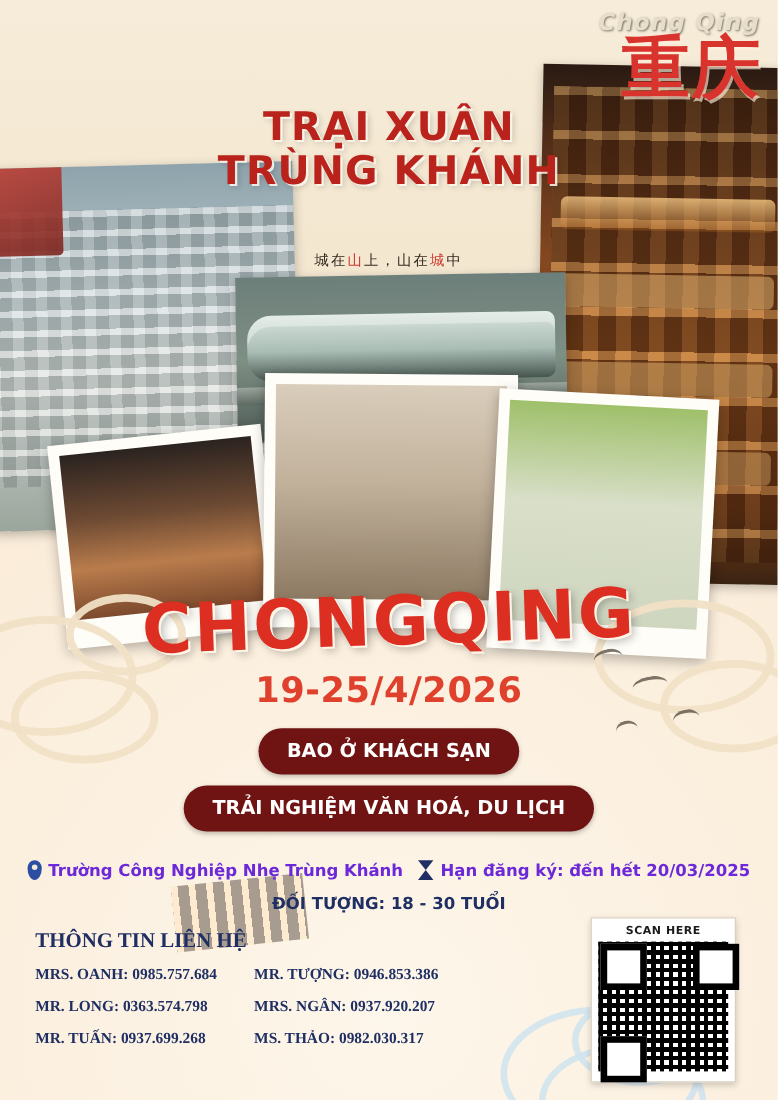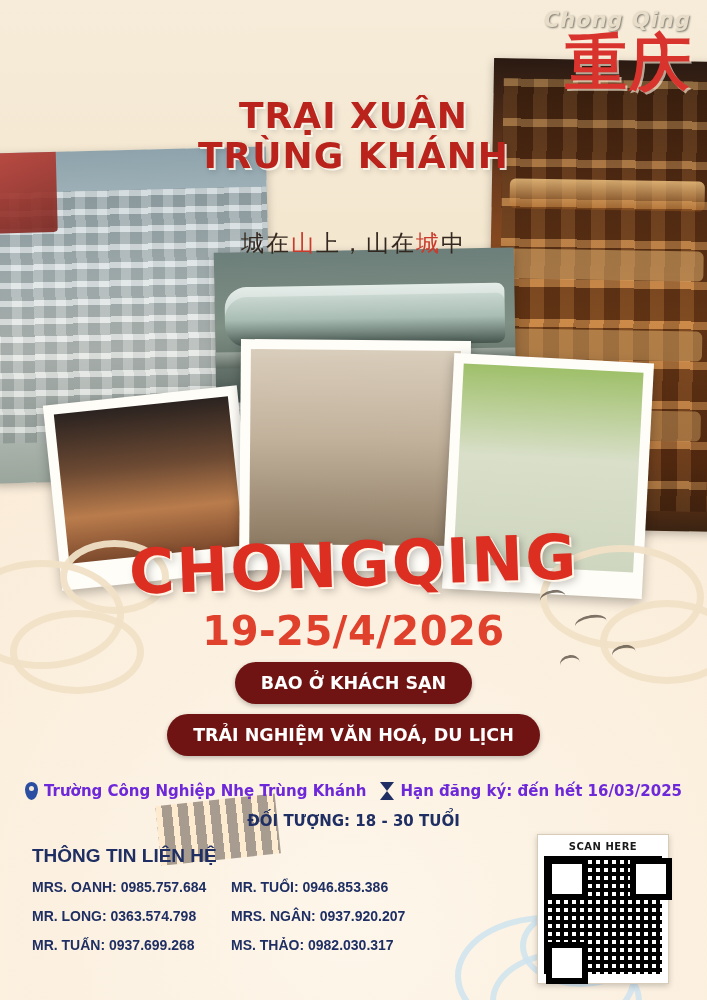--- a/index.html
+++ b/index.html
@@ -228,21 +228,21 @@
     line-height: 1.12;
     color: #b9231b;
     letter-spacing: 1px;
     text-shadow: 2px 2px 0 rgba(255,250,240,.85), 3px 3px 6px rgba(0,0,0,.18);
   }
   .subtitle-cn {
     position: absolute;
     left: 0; right: 0; top: 228px;
     text-align: center;
     font-family: "DejaVu Sans", sans-serif;
-    font-size: 23px;
+    font-size: 13px;
     color: #33281f;
     letter-spacing: 2px;
   }
   .subtitle-cn .hl { color: #c93a2c; }
 
   
   .chongqing {
     position: absolute;
     left: 0; right: 0; top: 528px;
     text-align: center;
@@ -253,21 +253,21 @@
     letter-spacing: 2px;
     text-shadow: 2px 2px 0 #fff6e8, 4px 4px 8px rgba(0,0,0,.25);
     transform: rotate(-2deg);
   }
   .dates {
     position: absolute;
     left: 0; right: 0; top: 608px;
     text-align: center;
     font-family: "DejaVu Sans", sans-serif;
     font-weight: bold;
-    font-size: 40px;
+    font-size: 32px;
     color: #e0412c;
     letter-spacing: .5px;
   }
 
   
   .bird {
     position: absolute;
     width: 26px; height: 14px;
     border-top: 3px solid #5e5347;
     border-radius: 50%;
@@ -339,21 +339,21 @@
     font-weight: bold;
     font-size: 15px;
     color: #1f2f63;
   }
 
   
   .contacts {
     position: absolute;
     left: 32px; top: 845px;
     color: #1f2f63;
-    font-family: Liberation Sans, sans-serif;
+    font-family: Liberation Serif, serif;
   }
   .contacts-title {
     font-weight: bold;
     font-size: 19px;
     margin-bottom: 12px;
   }
   .contact-grid {
     display: grid;
     grid-template-columns: 195px 200px;
     row-gap: 13px;
@@ -460,30 +460,30 @@
     </div>
   </div>
 
   <div class="info-row">
     <div class="info-item">
       <span class="pin-icon"></span>
       <span>Trường Công Nghiệp Nhẹ Trùng Khánh</span>
     </div>
     <div class="info-item">
       <span class="hourglass-icon"></span>
-      <span>Hạn đăng ký: đến hết 16/03/2025</span>
+      <span>Hạn đăng ký: đến hết 20/03/2025</span>
     </div>
   </div>
   <div class="info-row2">ĐỐI TƯỢNG: 18 - 30 TUỔI</div>
 
   <div class="contacts">
     <div class="contacts-title">THÔNG TIN LIÊN HỆ</div>
     <div class="contact-grid">
       <div>MRS. OANH: 0985.757.684</div>
-      <div>MR. TUỔI: 0946.853.386</div>
+      <div>MR. TƯỢNG: 0946.853.386</div>
       <div>MR. LONG: 0363.574.798</div>
       <div>MRS. NGÂN: 0937.920.207</div>
       <div>MR. TUẤN: 0937.699.268</div>
       <div>MS. THẢO: 0982.030.317</div>
     </div>
   </div>
 
   <div class="qr-box">
     <div class="qr-label">SCAN HERE</div>
     <div class="qr-code"></div>

